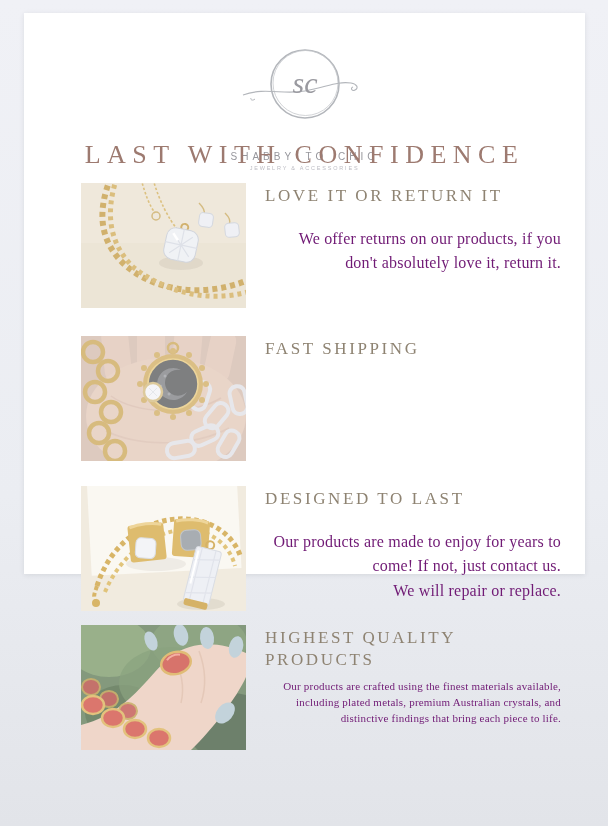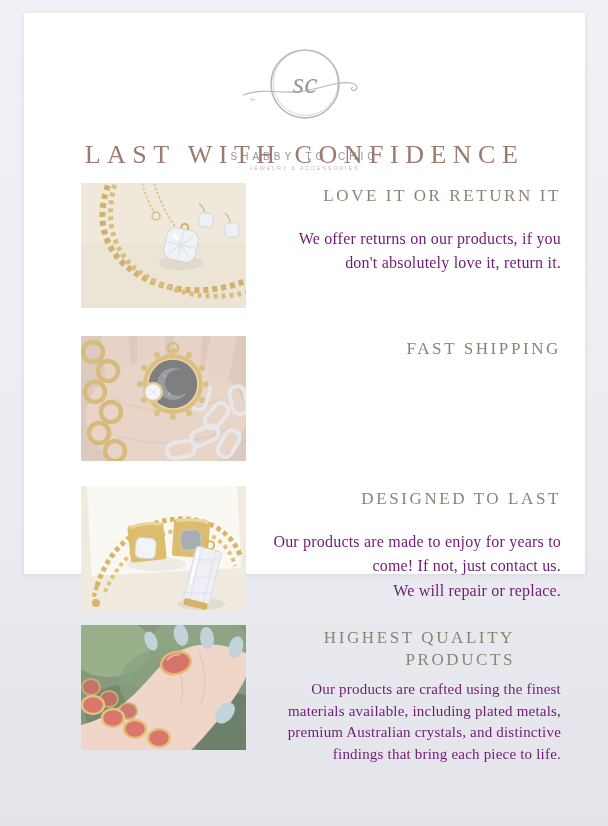--- a/index.html
+++ b/index.html
@@ -30,28 +30,28 @@
   
   .row{position:absolute;left:57px;display:flex;align-items:flex-start;}
   .row-1{top:170px}.row-2{top:323px}.row-3{top:473px}.row-4{top:612px}
   .photo{
     width:165px;height:125px;flex:0 0 165px;overflow:hidden;background:#eee;
   }
   .photo svg{display:block;}
   .txt{width:296px;margin-left:19px;}
   .sec-title{
     font-size:17px;font-weight:400;letter-spacing:2.6px;color:#8e8372;
-    line-height:1.3;margin:2px 0 0 0;text-align:right;
+    line-height:1.3;margin:2px 0 0 0;
   }
   .row-4 .sec-title{max-width:250px;}
   .sec-body{
     margin-top:20px;font-size:16px;line-height:1.52;color:#701a75;
     white-space:pre-line;letter-spacing:.2px;text-align:right;
   }
-  .row-4 .sec-body{margin-top:8px;font-size:15px;line-height:1.44;}
+  .row-4 .sec-body{margin-top:8px;font-size:11px;line-height:1.44;}
 </style>
 </head>
 <body>
 
 <div class="card">
 
   <div class="logo-wrap">
     <svg width="160" height="88" viewBox="0 0 160 88">
       <circle cx="80" cy="41" r="34" fill="none" stroke="#b3b6bb" stroke-width="1.6"></circle>
       <circle cx="80.5" cy="40" r="32.5" fill="none" stroke="#c6c9cd" stroke-width="0.8"></circle>

